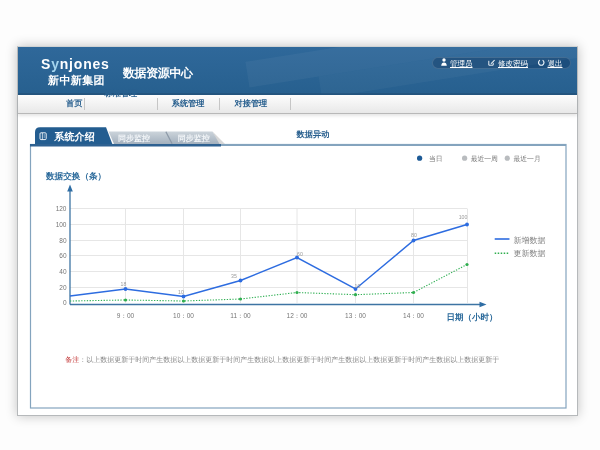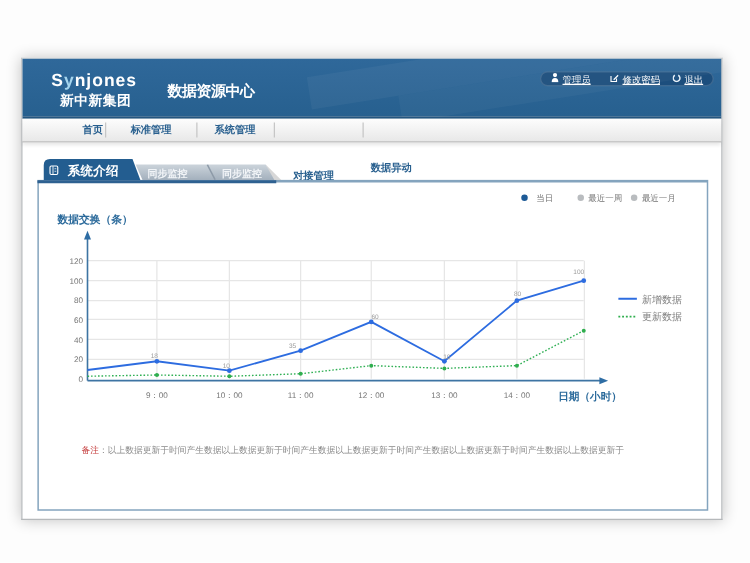--- a/index.html
+++ b/index.html
@@ -7,21 +7,21 @@
        font-family:"Liberation Sans",sans-serif;}
   .window{position:absolute;left:17px;top:46px;width:559px;height:368px;background:#fff;
           border:1px solid #b6b9bb;border-top-color:#cfd2d3;
           box-shadow:0 0 11px rgba(0,0,0,.24);}
   .header{position:absolute;left:0;top:0;width:559px;height:48px;box-sizing:border-box;
           background:linear-gradient(#2f689a,#27608f);border-bottom:2px solid #24557f;}
   .logo1{position:absolute;left:41px;top:56px;color:#fff;font-size:14px;font-weight:bold;
          letter-spacing:.8px;}
   .logo2{position:absolute;left:48px;top:73px;color:#fff;font-size:11px;font-weight:bold;
          letter-spacing:.4px;text-align:right;}
-  .title{position:absolute;left:134px;top:64.5px;color:#fff;font-size:12px;font-weight:bold;
+  .title{position:absolute;left:123px;top:64.5px;color:#fff;font-size:12px;font-weight:bold;
          letter-spacing:-0.4px;}
   .pill{position:absolute;left:432px;top:57px;width:139px;height:12px;background:#1c4e7d;
         border-radius:7px;border:1px solid rgba(255,255,255,.15);box-sizing:border-box;}
   .pitem{position:absolute;top:0;height:12px;line-height:12px;color:#fff;font-size:7.5px;text-decoration:underline;}
   .navbar{position:absolute;left:0;top:48px;width:559px;height:17.5px;
           background:linear-gradient(#fdfdfd,#e8e8e8);border-bottom:1px solid #b8b8b8;
           box-shadow:0 2px 3px rgba(0,0,0,.10);}
   .nitem{position:absolute;color:#29608f;font-size:8.2px;font-weight:bold;}
   .ndiv{position:absolute;width:1px;height:12px;background:#c6c6c6;}
   svg.overlay{position:absolute;left:0;top:0;}
@@ -50,25 +50,25 @@
 <div class="pitem" style="left:498px;top:58px;">修改密码</div>
 <div class="pitem" style="left:538px;top:57.5px;">
   <svg width="6.5" height="7" viewBox="0 0 6.5 7" style="vertical-align:-0.5px">
       <path d="M1.9 1.2 A2.7 2.7 0 1 0 4.6 1.2" stroke="#e8f1f8" stroke-width="1.2" fill="none"></path>
     </svg>
 </div>
 <div class="pitem" style="left:547.5px;top:58px;">退出</div>
 <div class="navbar" style="left:18px;top:95px;position:absolute;"></div>
 <div class="nitem" style="left:66px;top:98px;">首页</div>
 <div class="ndiv" style="left:83.5px;top:97.5px;"></div>
-<div class="nitem" style="left:104.5px;top:98px;font-family:Liberation Serif, serif;">标准管理</div>
+<div class="nitem" style="left:104.5px;top:88px;font-family:Liberation Serif, serif;">标准管理</div>
 <div class="ndiv" style="left:156.7px;top:97.5px;"></div>
 <div class="nitem" style="left:171.7px;top:98px;">系统管理</div>
 <div class="ndiv" style="left:219.2px;top:97.5px;"></div>
-<div class="nitem" style="left:234.5px;top:98px;margin-top:37px;">对接管理</div>
+<div class="nitem" style="left:234.5px;top:98px;">对接管理</div>
 <div class="ndiv" style="left:290px;top:97.5px;"></div>
 <div class="nitem" style="left:296.6px;top:98px;margin-top:31px;">数据异动</div>
 
 <svg class="overlay" width="600" height="450" viewBox="0 0 600 450">
   <defs>
     <linearGradient id="tabg" x1="0" y1="0" x2="0" y2="1">
       <stop offset="0" stop-color="#ccd4db"></stop>
         <stop offset="1" stop-color="#a3b0bd"></stop>
     </linearGradient>
   </defs>

